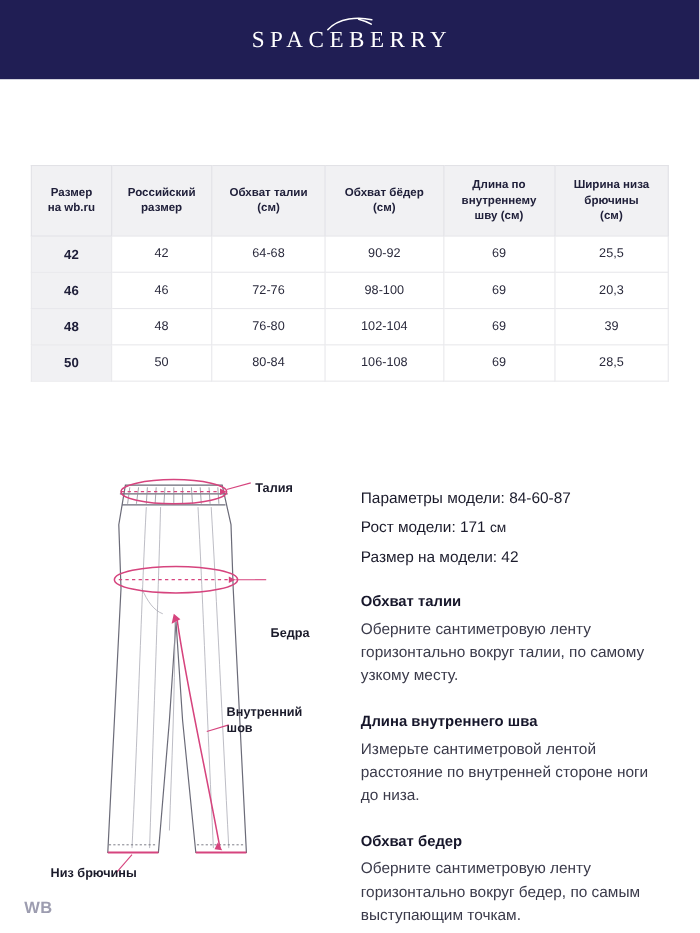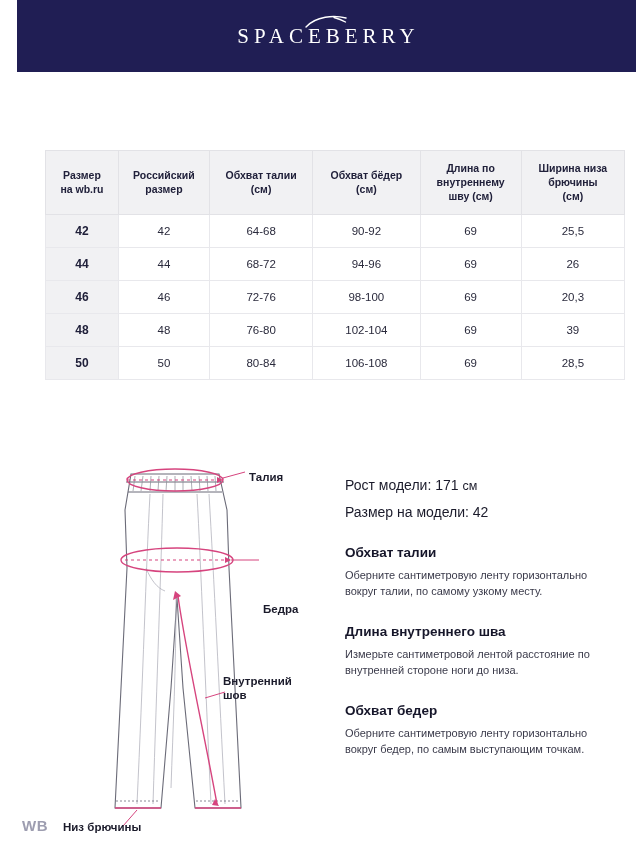--- a/index.html
+++ b/index.html
@@ -8,21 +8,20 @@
     width: 636px; height: 848px;
     background: #ffffff;
     font-family: "Liberation Sans", sans-serif;
     color: #1b1b2b;
   }
   .page {
     position: relative;
     width: 636px; height: 848px;
     overflow: hidden;
     background: #ffffff;
-    padding-left: 17px;
   }
 
   
   .header {
     height: 72px;
     background: #201e54;
     display: flex;
     align-items: center;
     justify-content: center;
   }
@@ -122,21 +121,21 @@
   }
   .info .param .unit { font-size: 12.5px; }
   .info .block { margin-top: 24px; }
   .info .block-title {
     font-size: 13.5px;
     font-weight: bold;
     color: #16162a;
     margin-bottom: 7px;
   }
   .info .block-text {
-    font-size: 11px;
+    font-size: 14px;
     color: #3a3a4a;
     line-height: 1.5;
   }
 
   
   .footer {
     position: absolute;
     left: 22px;
     bottom: 14px;
     font-size: 15px;
@@ -203,28 +202,20 @@
         </tr>
       </thead>
       <tbody>
         <tr>
           <td class="first-col">42</td>
           <td>42</td>
           <td>64-68</td>
           <td>90-92</td>
           <td>69</td>
           <td>25,5</td>
-        </tr>
-        <tr>
-          <td class="first-col">44</td>
-          <td>44</td>
-          <td>68-72</td>
-          <td>94-96</td>
-          <td>69</td>
-          <td>26</td>
         </tr>
         <tr>
           <td class="first-col">46</td>
           <td>46</td>
           <td>72-76</td>
           <td>98-100</td>
           <td>69</td>
           <td>20,3</td>
         </tr>
         <tr>
@@ -314,20 +305,21 @@
       <div class="diag-label lbl-waist">Талия</div>
       <div class="diag-label lbl-hips">Бедра</div>
       <div class="diag-label lbl-inseam">
         <div>Внутренний</div>
         <div>шов</div>
       </div>
       <div class="diag-label lbl-bottom">Низ брючины</div>
     </div>
 
     <div class="info">
+      <div class="param">Параметры модели: 84-60-87</div>
       <div class="param">
         <span>Рост модели: 171</span>
         <span class="unit">см</span>
       </div>
       <div class="param">Размер на модели: 42</div>
 
       <div class="block">
         <div class="block-title">Обхват талии</div>
         <div class="block-text">Оберните сантиметровую ленту горизонтально вокруг талии, по самому узкому месту.</div>
       </div>

